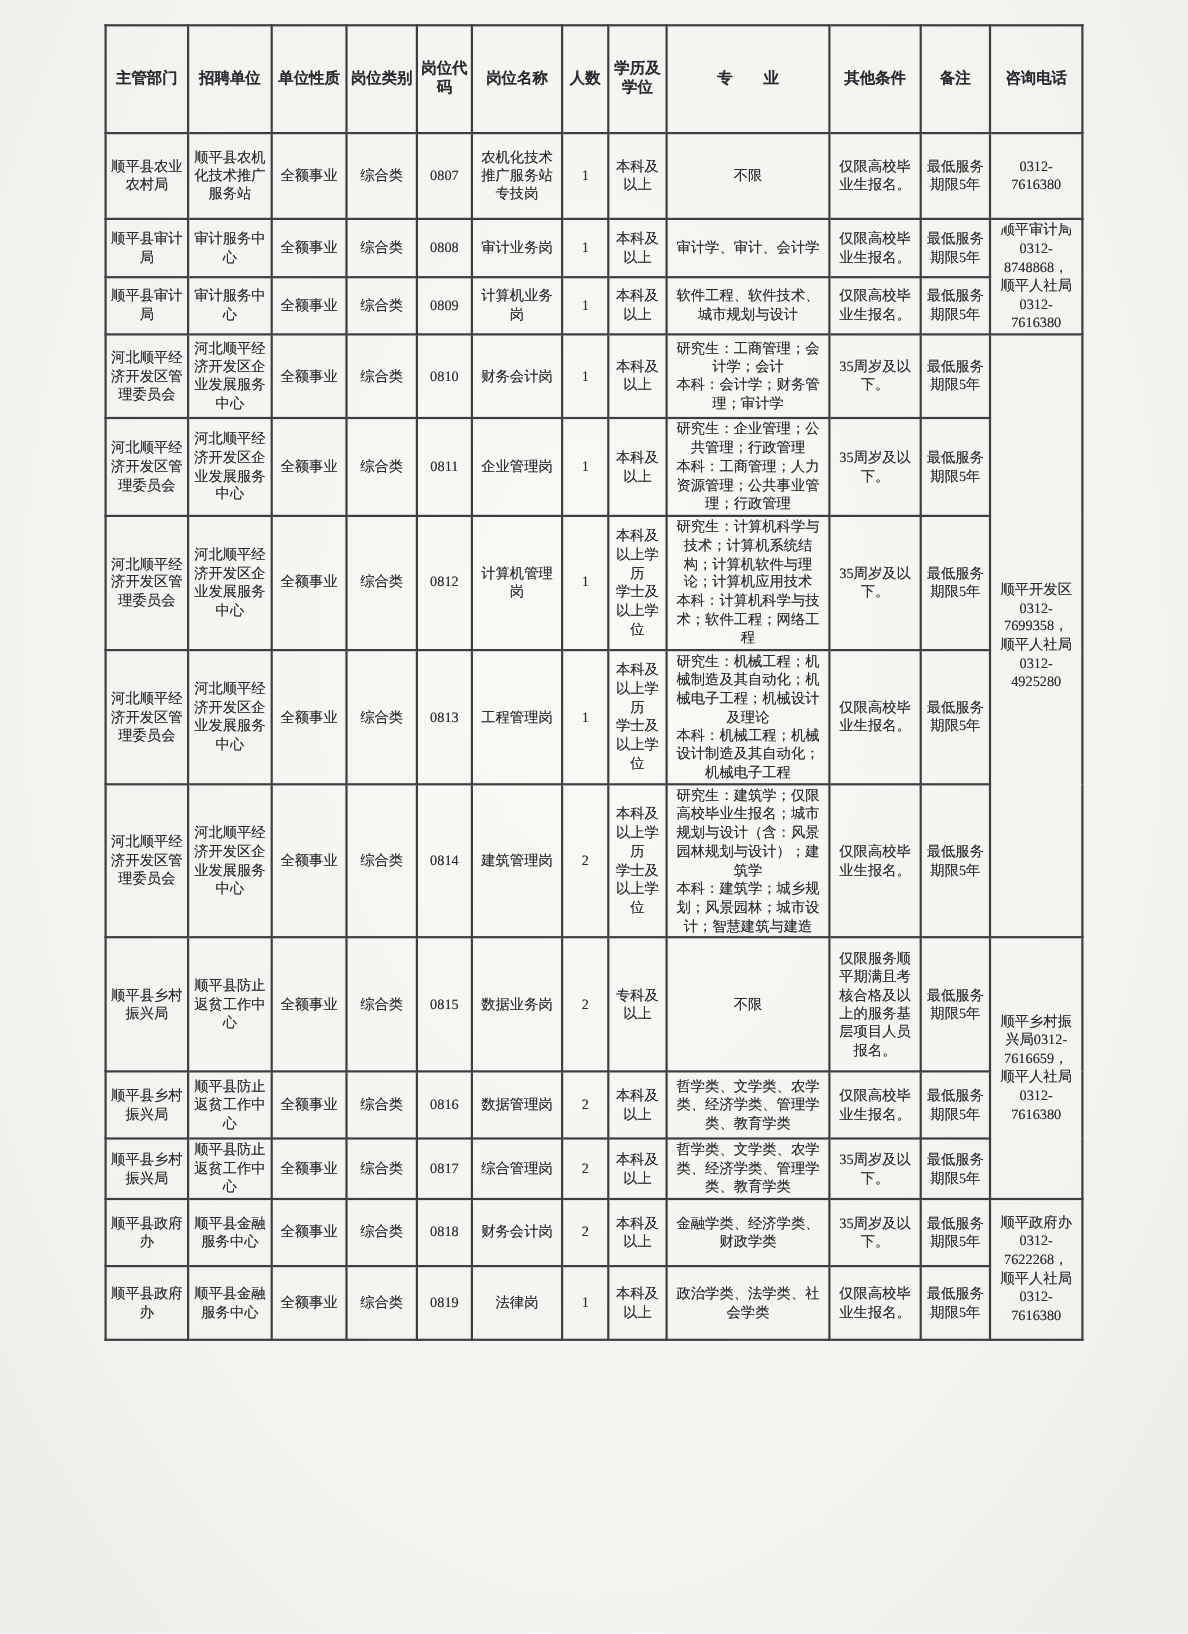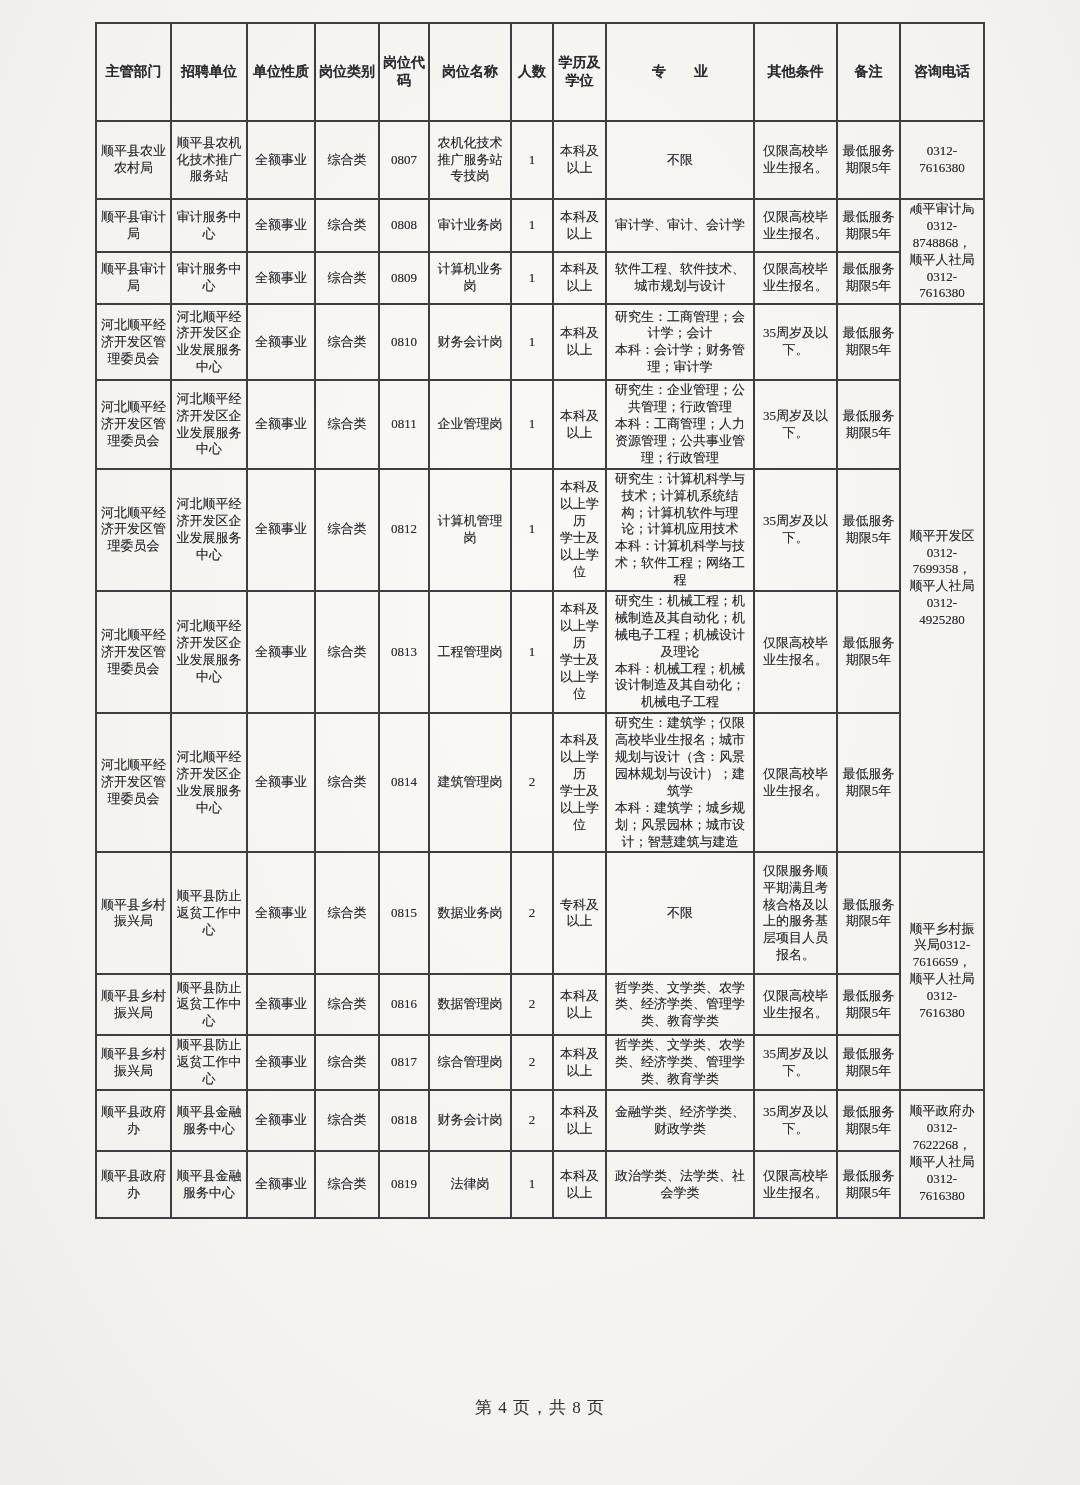--- a/index.html
+++ b/index.html
@@ -312,14 +312,13 @@
         <td class="name">法律岗</td>
         <td>1</td>
         <td>本科及以上</td>
         <td class="maj">政治学类、法学类、社会学类</td>
         <td class="small">仅限高校毕业生报名。</td>
         <td class="small">最低服务期限5年</td>
       </tr>
     </tbody>
   </table>
 
-  <div class="footer">第 4 页，共 8 页</div>
 </div>
 
 </body></html>

